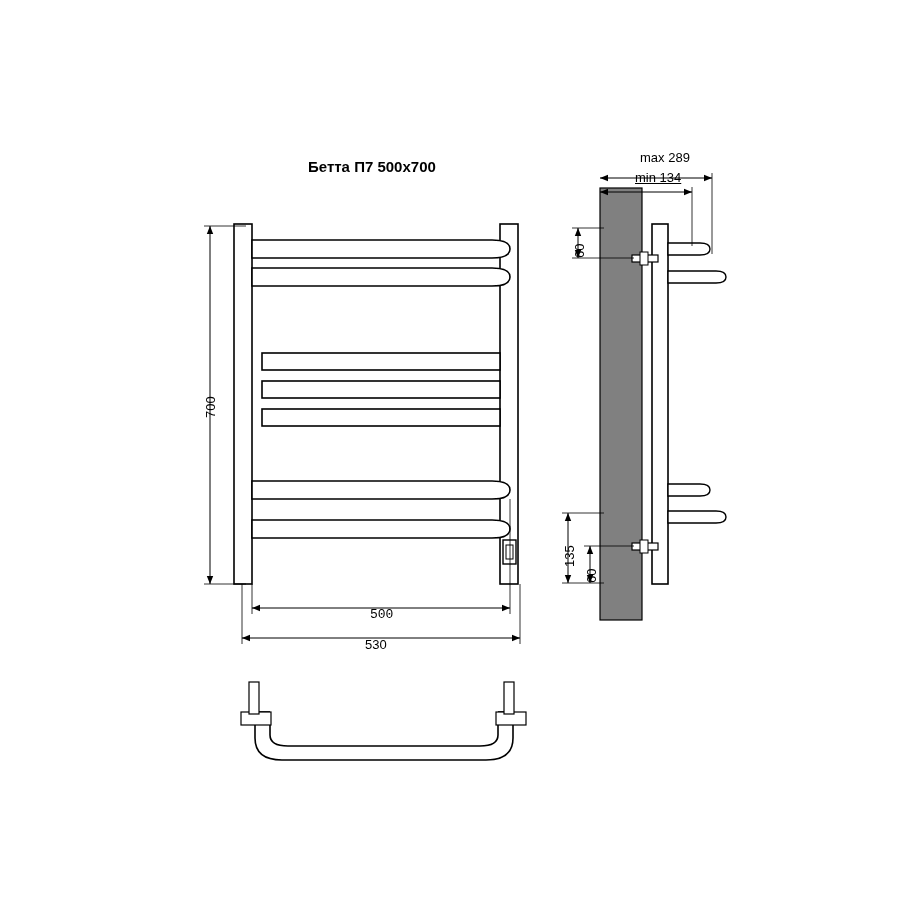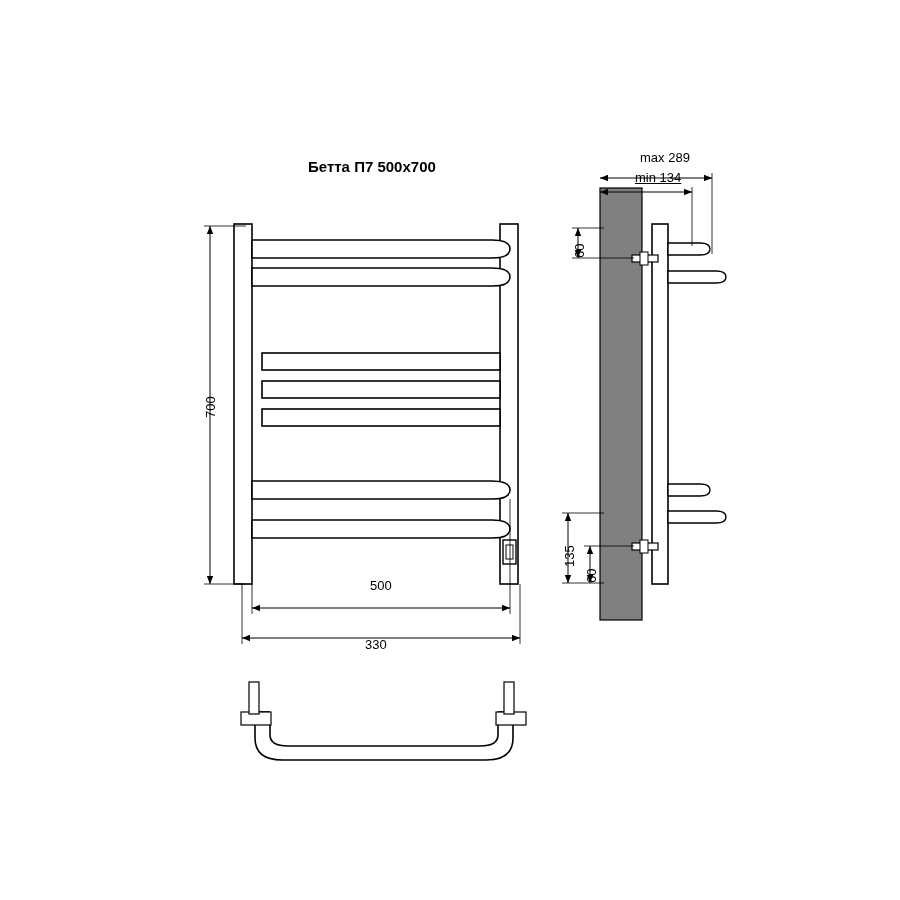--- a/index.html
+++ b/index.html
@@ -151,23 +151,23 @@
       <rect x="496" y="712" width="30" height="13" fill="#ffffff" stroke="#000" stroke-width="1.2"></rect>
       <rect x="504" y="682" width="10" height="32" fill="#ffffff" stroke="#000" stroke-width="1.2"></rect>
     </g>
 
   </svg>
 
   <div class="lbl title" style="left:308px; top:158px;">Бетта П7 500x700</div>
 
   <div class="lbl vert" style="left:203px; top:418px;">700</div>
 
-  <div class="lbl" style="left:370px; top:578px;">500</div>
+  <div class="lbl" style="left:370px; top:607px;font-family:Liberation Mono, monospace;">500</div>
 
-  <div class="lbl" style="left:365px; top:637px;">330</div>
+  <div class="lbl" style="left:365px; top:637px;">530</div>
 
   <div class="lbl" style="left:640px; top:150px;">max 289</div>
 
   <div class="lbl" style="left:635px; top:170px;text-decoration:underline;">min 134</div>
 
   <div class="lbl vert" style="left:572px; top:258px;">60</div>
 
   <div class="lbl vert" style="left:562px; top:567px;">135</div>
 
   <div class="lbl vert" style="left:584px; top:583px;">60</div>

